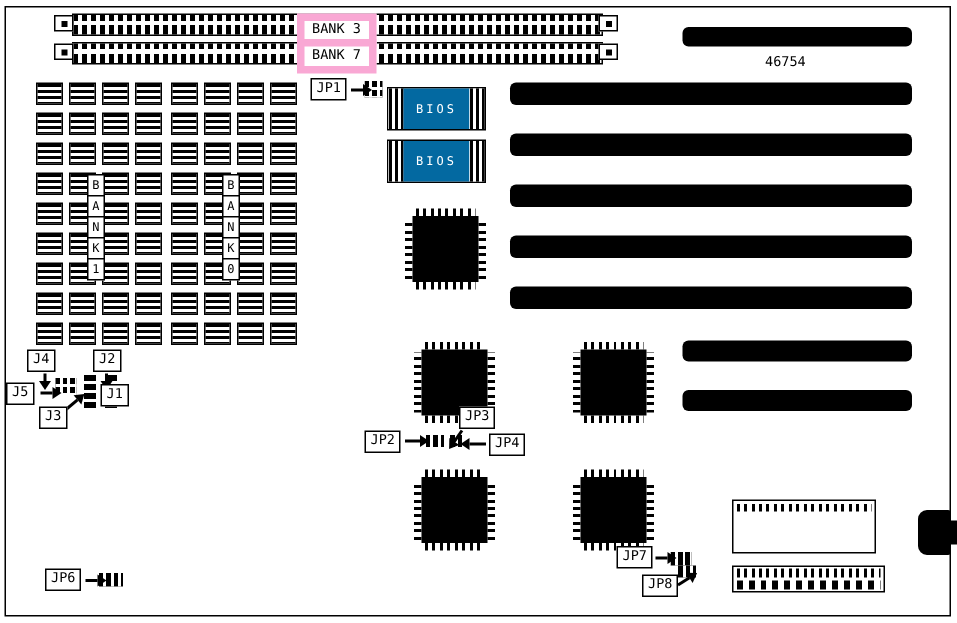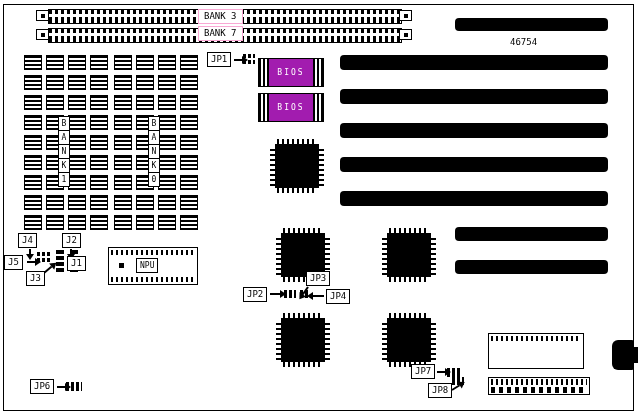--- a/index.html
+++ b/index.html
@@ -8,40 +8,40 @@
   .outline{position:absolute;left:3px;top:4px;width:629px;height:405px;border:1px solid #000;}
 
   
   .simm-bar{position:absolute;border:1px solid #000;
     background-image:
       linear-gradient(180deg, transparent 0 4px, #fff 4px 7px, transparent 7px 13px),
       repeating-linear-gradient(90deg,#000 0 3px,#fff 3px 6px);}
   .end-tab{position:absolute;width:11px;height:9px;border:1px solid #000;
     background:linear-gradient(#000,#000) center/4px 4px no-repeat #fff;}
 
-  .box-label{position:absolute;border:1px solid #f9a8d4;background:#fff;
+  .box-label{position:absolute;border:5px solid #f9a8d4;background:#fff;
     font:9px/11px "DejaVu Sans Mono",monospace;padding:1px 5px;white-space:nowrap;}
   .ptext{position:absolute;font:9px/11px "DejaVu Sans Mono",monospace;color:#000;}
 
   
   .slot{position:absolute;background:#000;border-radius:4px;}
 
   
   .chip-grid{position:absolute;display:grid;grid-template-columns:repeat(4,18px);
     grid-auto-rows:15px;gap:5px 4px;}
   .dchip{border:1px solid #000;background:repeating-linear-gradient(180deg,#000 0 2px,#fff 2px 4px);}
   .vlabel{position:absolute;width:12px;display:flex;flex-direction:column;}
   .vletter{border:1px solid #000;background:#fff;height:13px;margin-top:-1px;
     font:8px/13px "DejaVu Sans Mono",monospace;text-align:center;}
   .vletter:first-child{margin-top:0;}
 
   
   .bios{position:absolute;width:64px;height:27px;border:1px solid #000;display:flex;}
   .bios .pins{width:10px;background:repeating-linear-gradient(90deg,#000 0 2px,#fff 2px 4px);}
-  .bios .bbody{flex:1;background:#a21caf;color:#fff;font:8px/1 "DejaVu Sans Mono",monospace;
+  .bios .bbody{flex:1;background:#0369a1;color:#fff;font:8px/1 "DejaVu Sans Mono",monospace;
     display:flex;align-items:center;justify-content:center;letter-spacing:2px;}
 
   
   .qfp{position:absolute;width:54px;height:54px;}
   .qfp .die{position:absolute;left:5px;top:5px;right:5px;bottom:5px;background:#000;}
   .qfp .pt{position:absolute;left:7px;right:7px;top:0;height:5px;
     background:repeating-linear-gradient(90deg,#000 0 2px,transparent 2px 5px);}
   .qfp .pb{position:absolute;left:7px;right:7px;bottom:0;height:5px;
     background:repeating-linear-gradient(90deg,#000 0 2px,transparent 2px 5px);}
   .qfp .pl{position:absolute;top:7px;bottom:7px;left:0;width:5px;
@@ -243,26 +243,20 @@
       <i class="pr"></i>
   </div>
   <div class="qfp" style="left:382px;top:313px">
     <i class="die"></i>
       <i class="pt"></i>
       <i class="pb"></i>
       <i class="pl"></i>
       <i class="pr"></i>
   </div>
 
-  <div class="sockbox" style="left:108px;top:247px;width:88px;height:36px">
-    <i class="hpins" style="left:2px;right:2px;top:2px"></i>
-    <i class="hpins" style="left:2px;right:2px;bottom:2px"></i>
-    <i class="dot" style="left:10px;top:15px"></i>
-    <div class="ilabel" style="left:27px;top:10px">NPU</div>
-  </div>
 
 
   <div class="kbd" style="left:488px;top:333px;width:94px;height:34px">
     <i class="hpins" style="left:2px;right:2px;top:2px"></i>
   </div>
   <div class="khdr" style="left:488px;top:377px;width:100px;height:16px">
     <i class="row1"></i>
     <i class="row2"></i>
   </div>
   <div class="din" style="left:612px;top:340px;width:22px;height:30px"></div>

